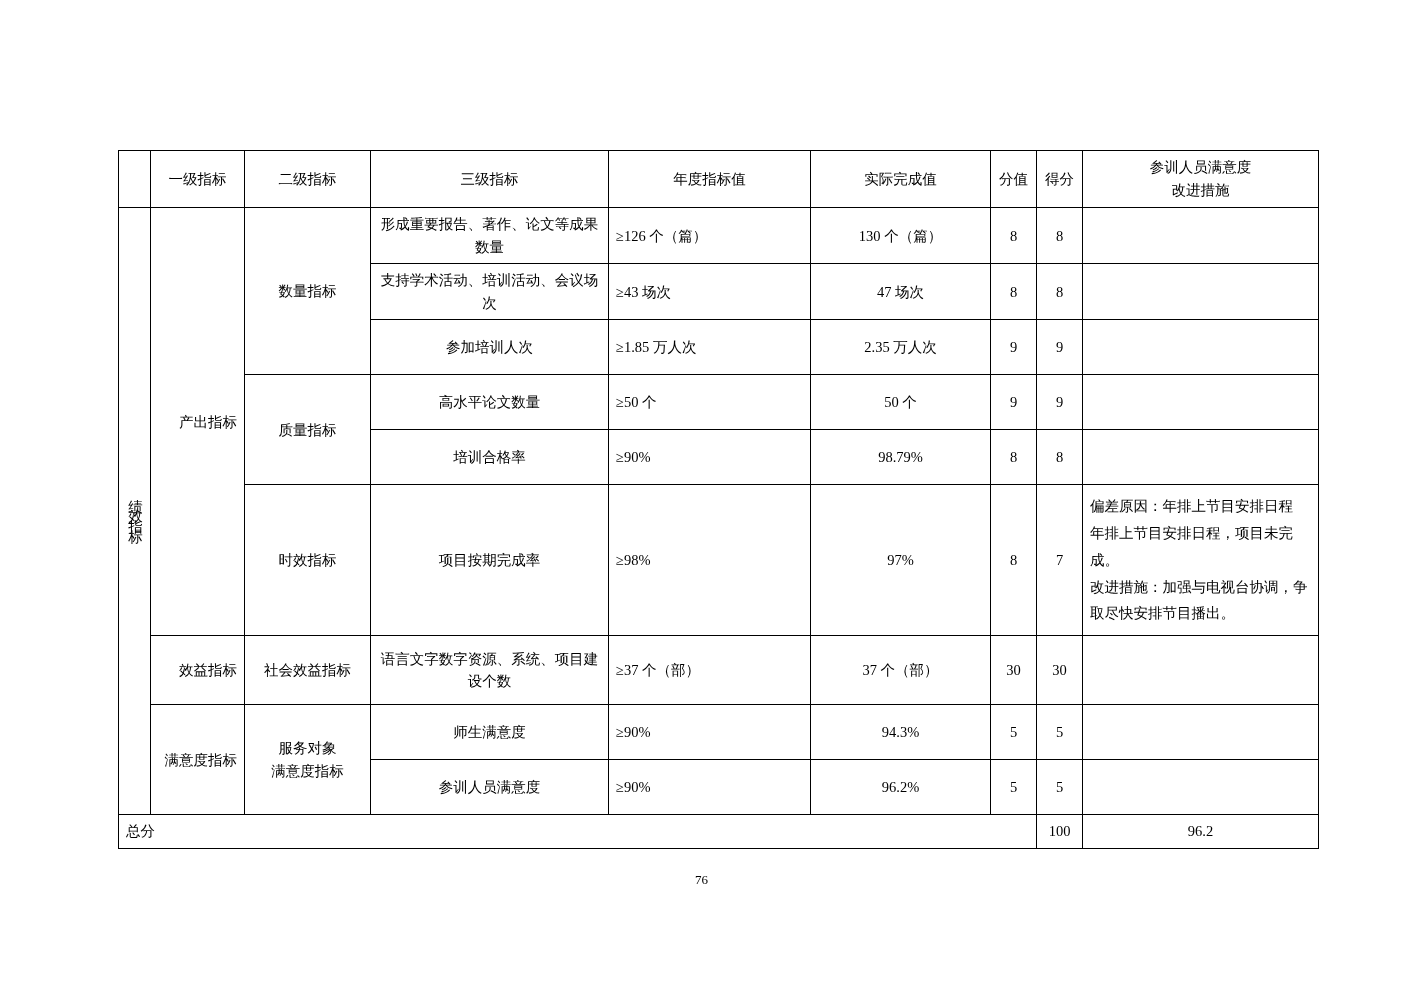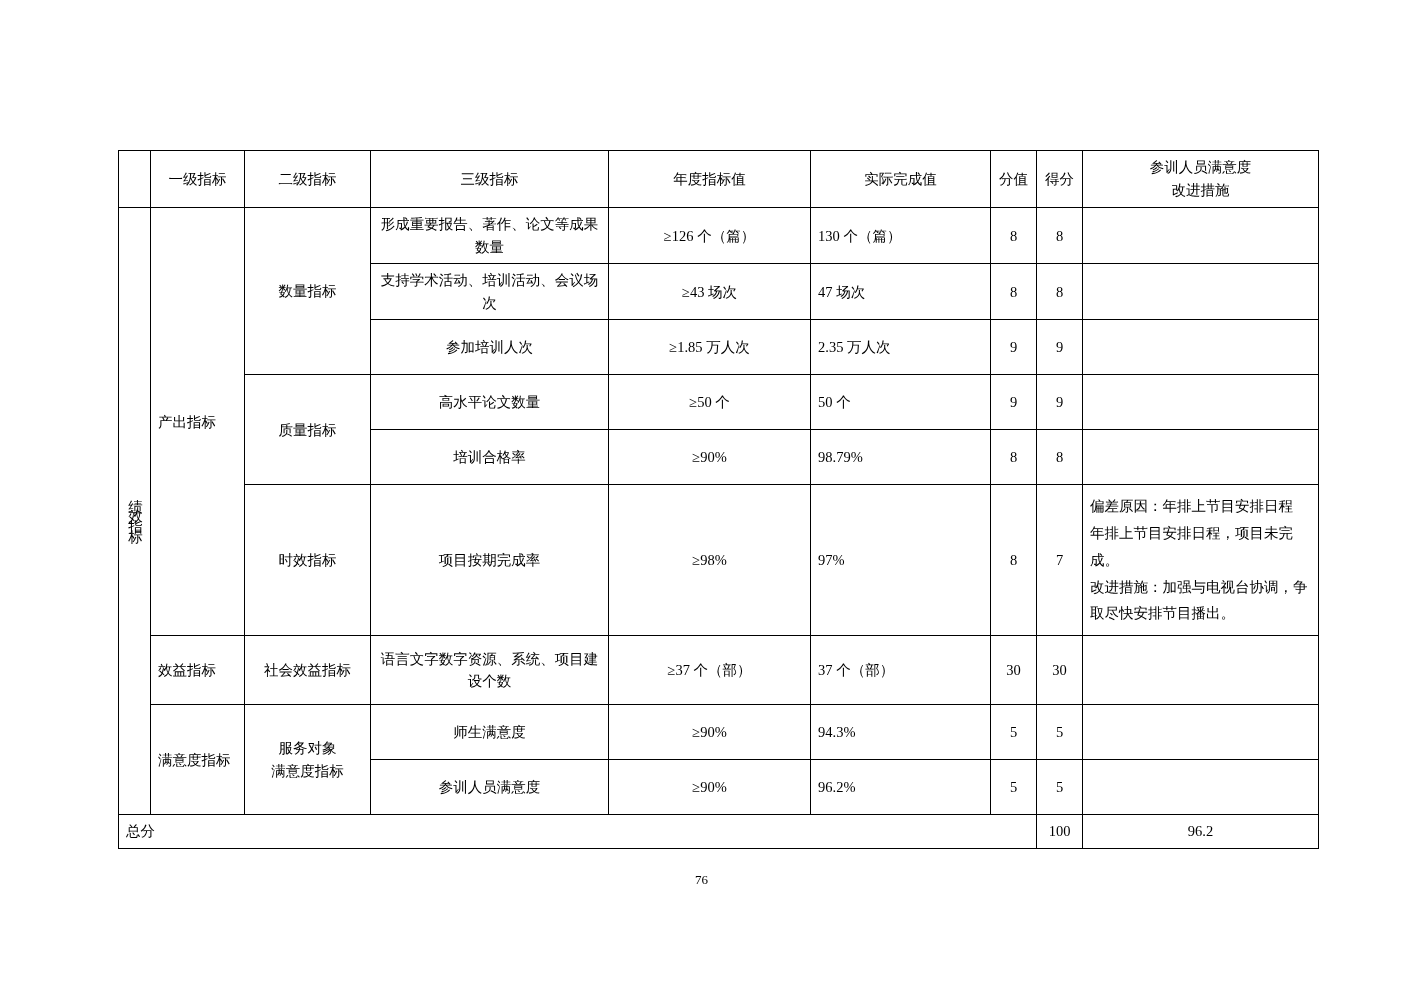--- a/index.html
+++ b/index.html
@@ -46,25 +46,25 @@
     text-align: center;
     vertical-align: middle;
   }
   .vert-text {
     writing-mode: vertical-rl;
     text-orientation: upright;
     letter-spacing: 10px;
     display: inline-block;
     line-height: 1.1;
   }
-  .c-l1 { width: 94px; text-align: left; }
+  .c-l1 { width: 94px; text-align: right; }
   .c-l2 { width: 126px; text-align: center; }
   .c-l3 { width: 238px; text-align: center; }
-  .c-target { width: 202px; text-align: center; }
-  .c-actual { width: 180px; text-align: left; }
+  .c-target { width: 202px; text-align: left; }
+  .c-actual { width: 180px; text-align: center; }
   .c-score { width: 46px; text-align: center; }
   .c-got { width: 46px; text-align: center; }
   .c-note { width: 236px; text-align: left; }
 
   .head td {
     text-align: center;
     padding-top: 10px;
     padding-bottom: 10px;
   }
   .head .two-line {

